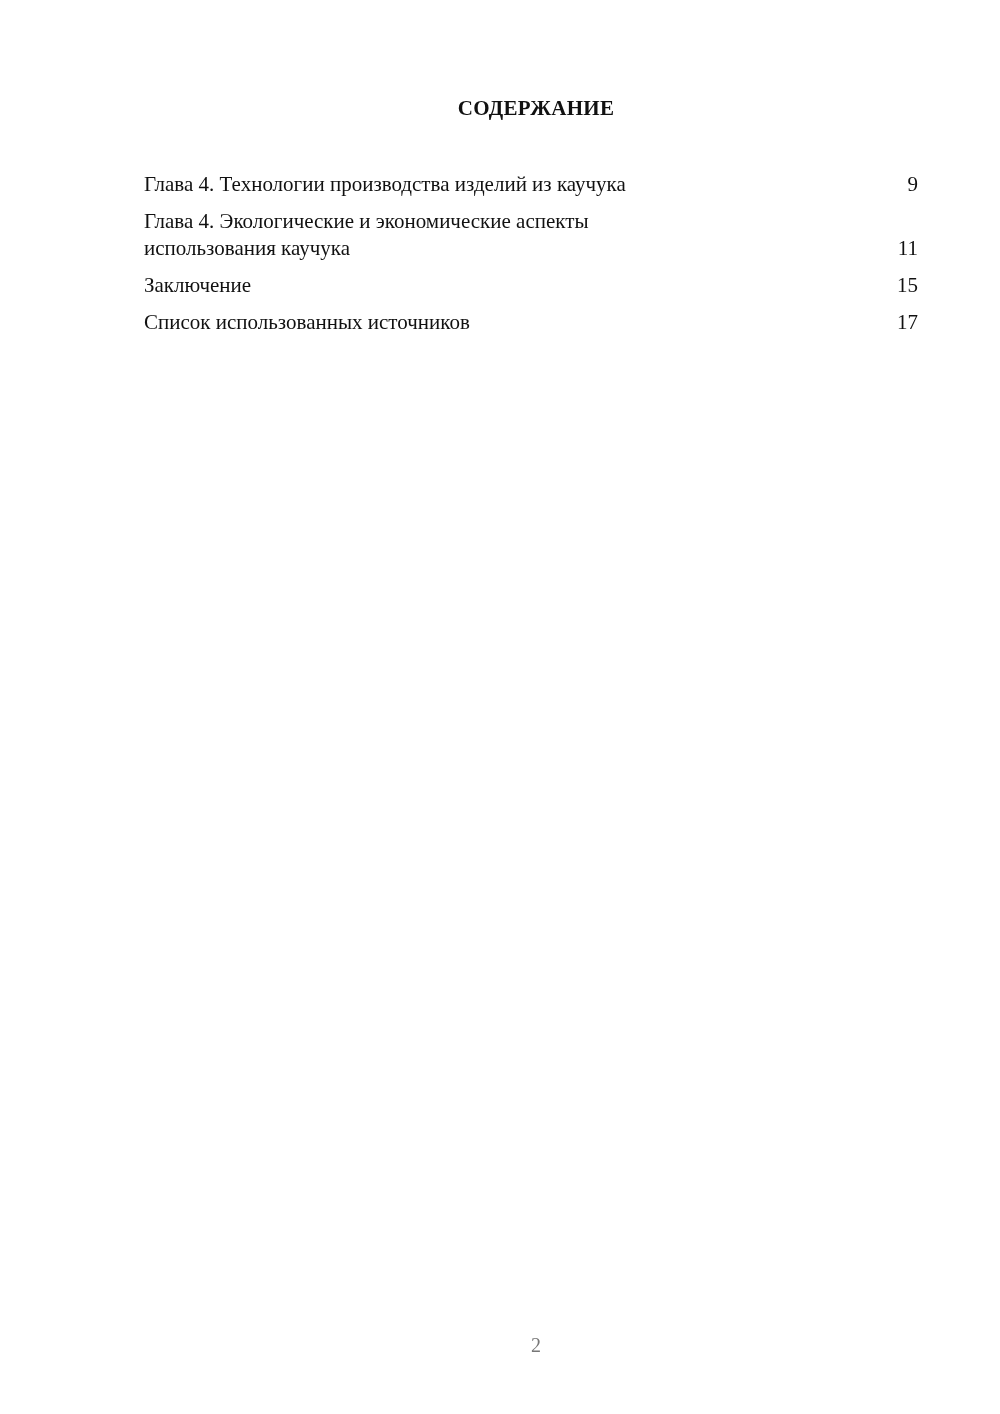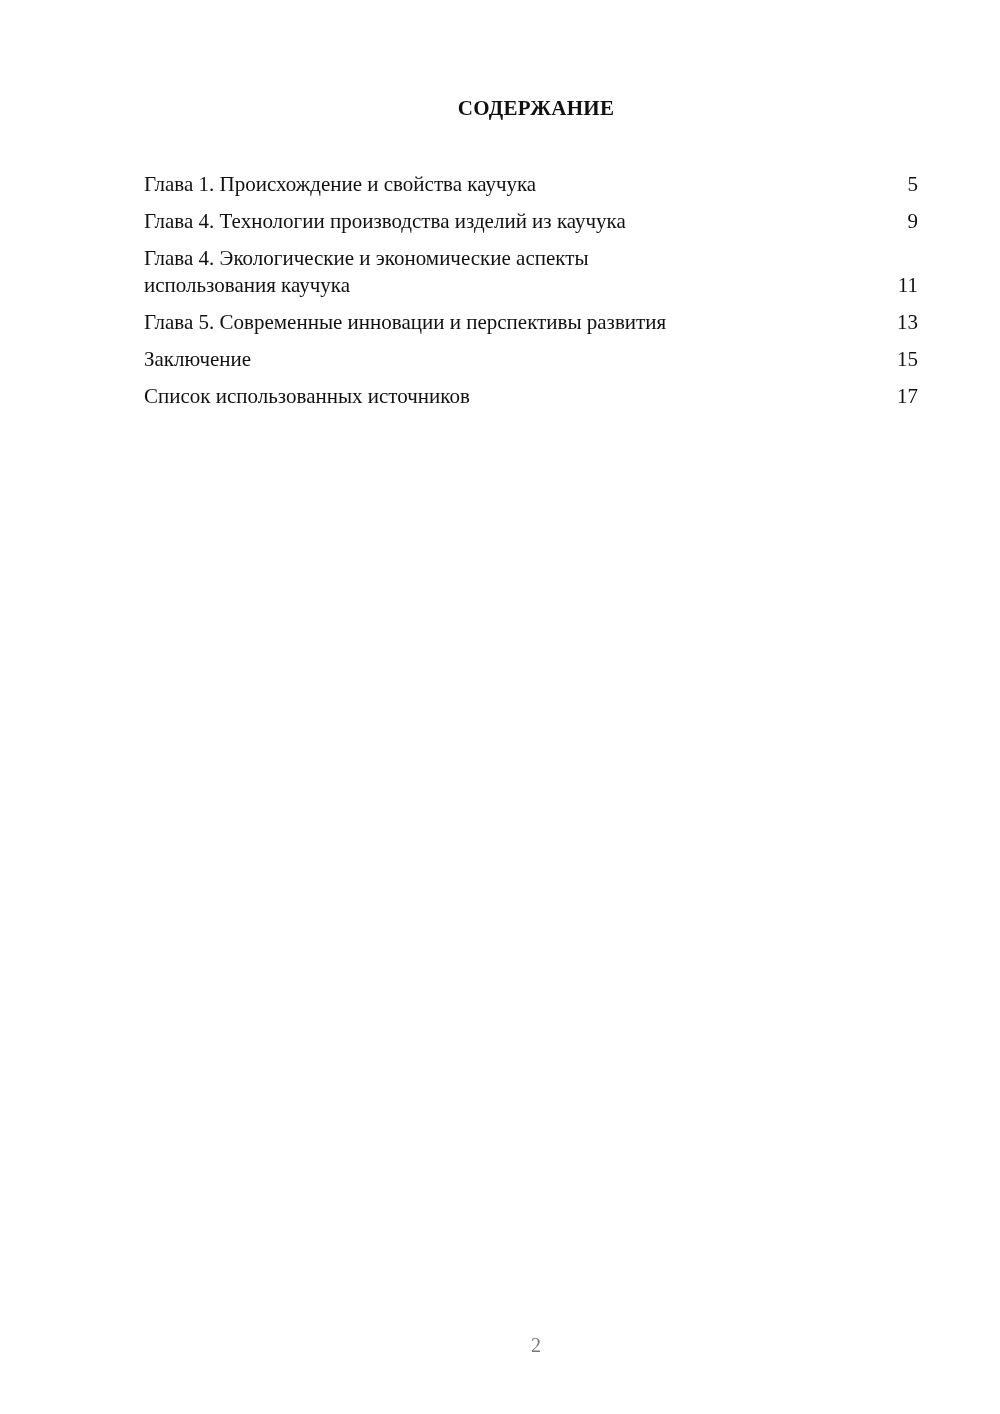--- a/index.html
+++ b/index.html
@@ -73,41 +73,33 @@
 </head>
 <body>
 
 <div class="page">
 
   <div class="toc-title">СОДЕРЖАНИЕ</div>
 
   <div class="toc">
 
 
-    <div class="toc-row">
-      <span class="label">Глава 1. Происхождение и свойства каучука</span>
-      <span class="page-num">5</span>
-    </div>
 
 
     <div class="toc-row">
       <span class="label">Глава 4. Технологии производства изделий из каучука</span>
       <span class="page-num">9</span>
     </div>
 
     <div class="toc-row two-line">
       <span class="label">Глава 4. Экологические и экономические аспекты</span>
       <span class="label-line2">использования каучука</span>
       <span class="page-num">11</span>
     </div>
 
-    <div class="toc-row">
-      <span class="label">Глава 5. Современные инновации и перспективы развития</span>
-      <span class="page-num">13</span>
-    </div>
 
     <div class="toc-row">
       <span class="label">Заключение</span>
       <span class="page-num">15</span>
     </div>
 
     <div class="toc-row">
       <span class="label">Список использованных источников</span>
       <span class="page-num">17</span>
     </div>

